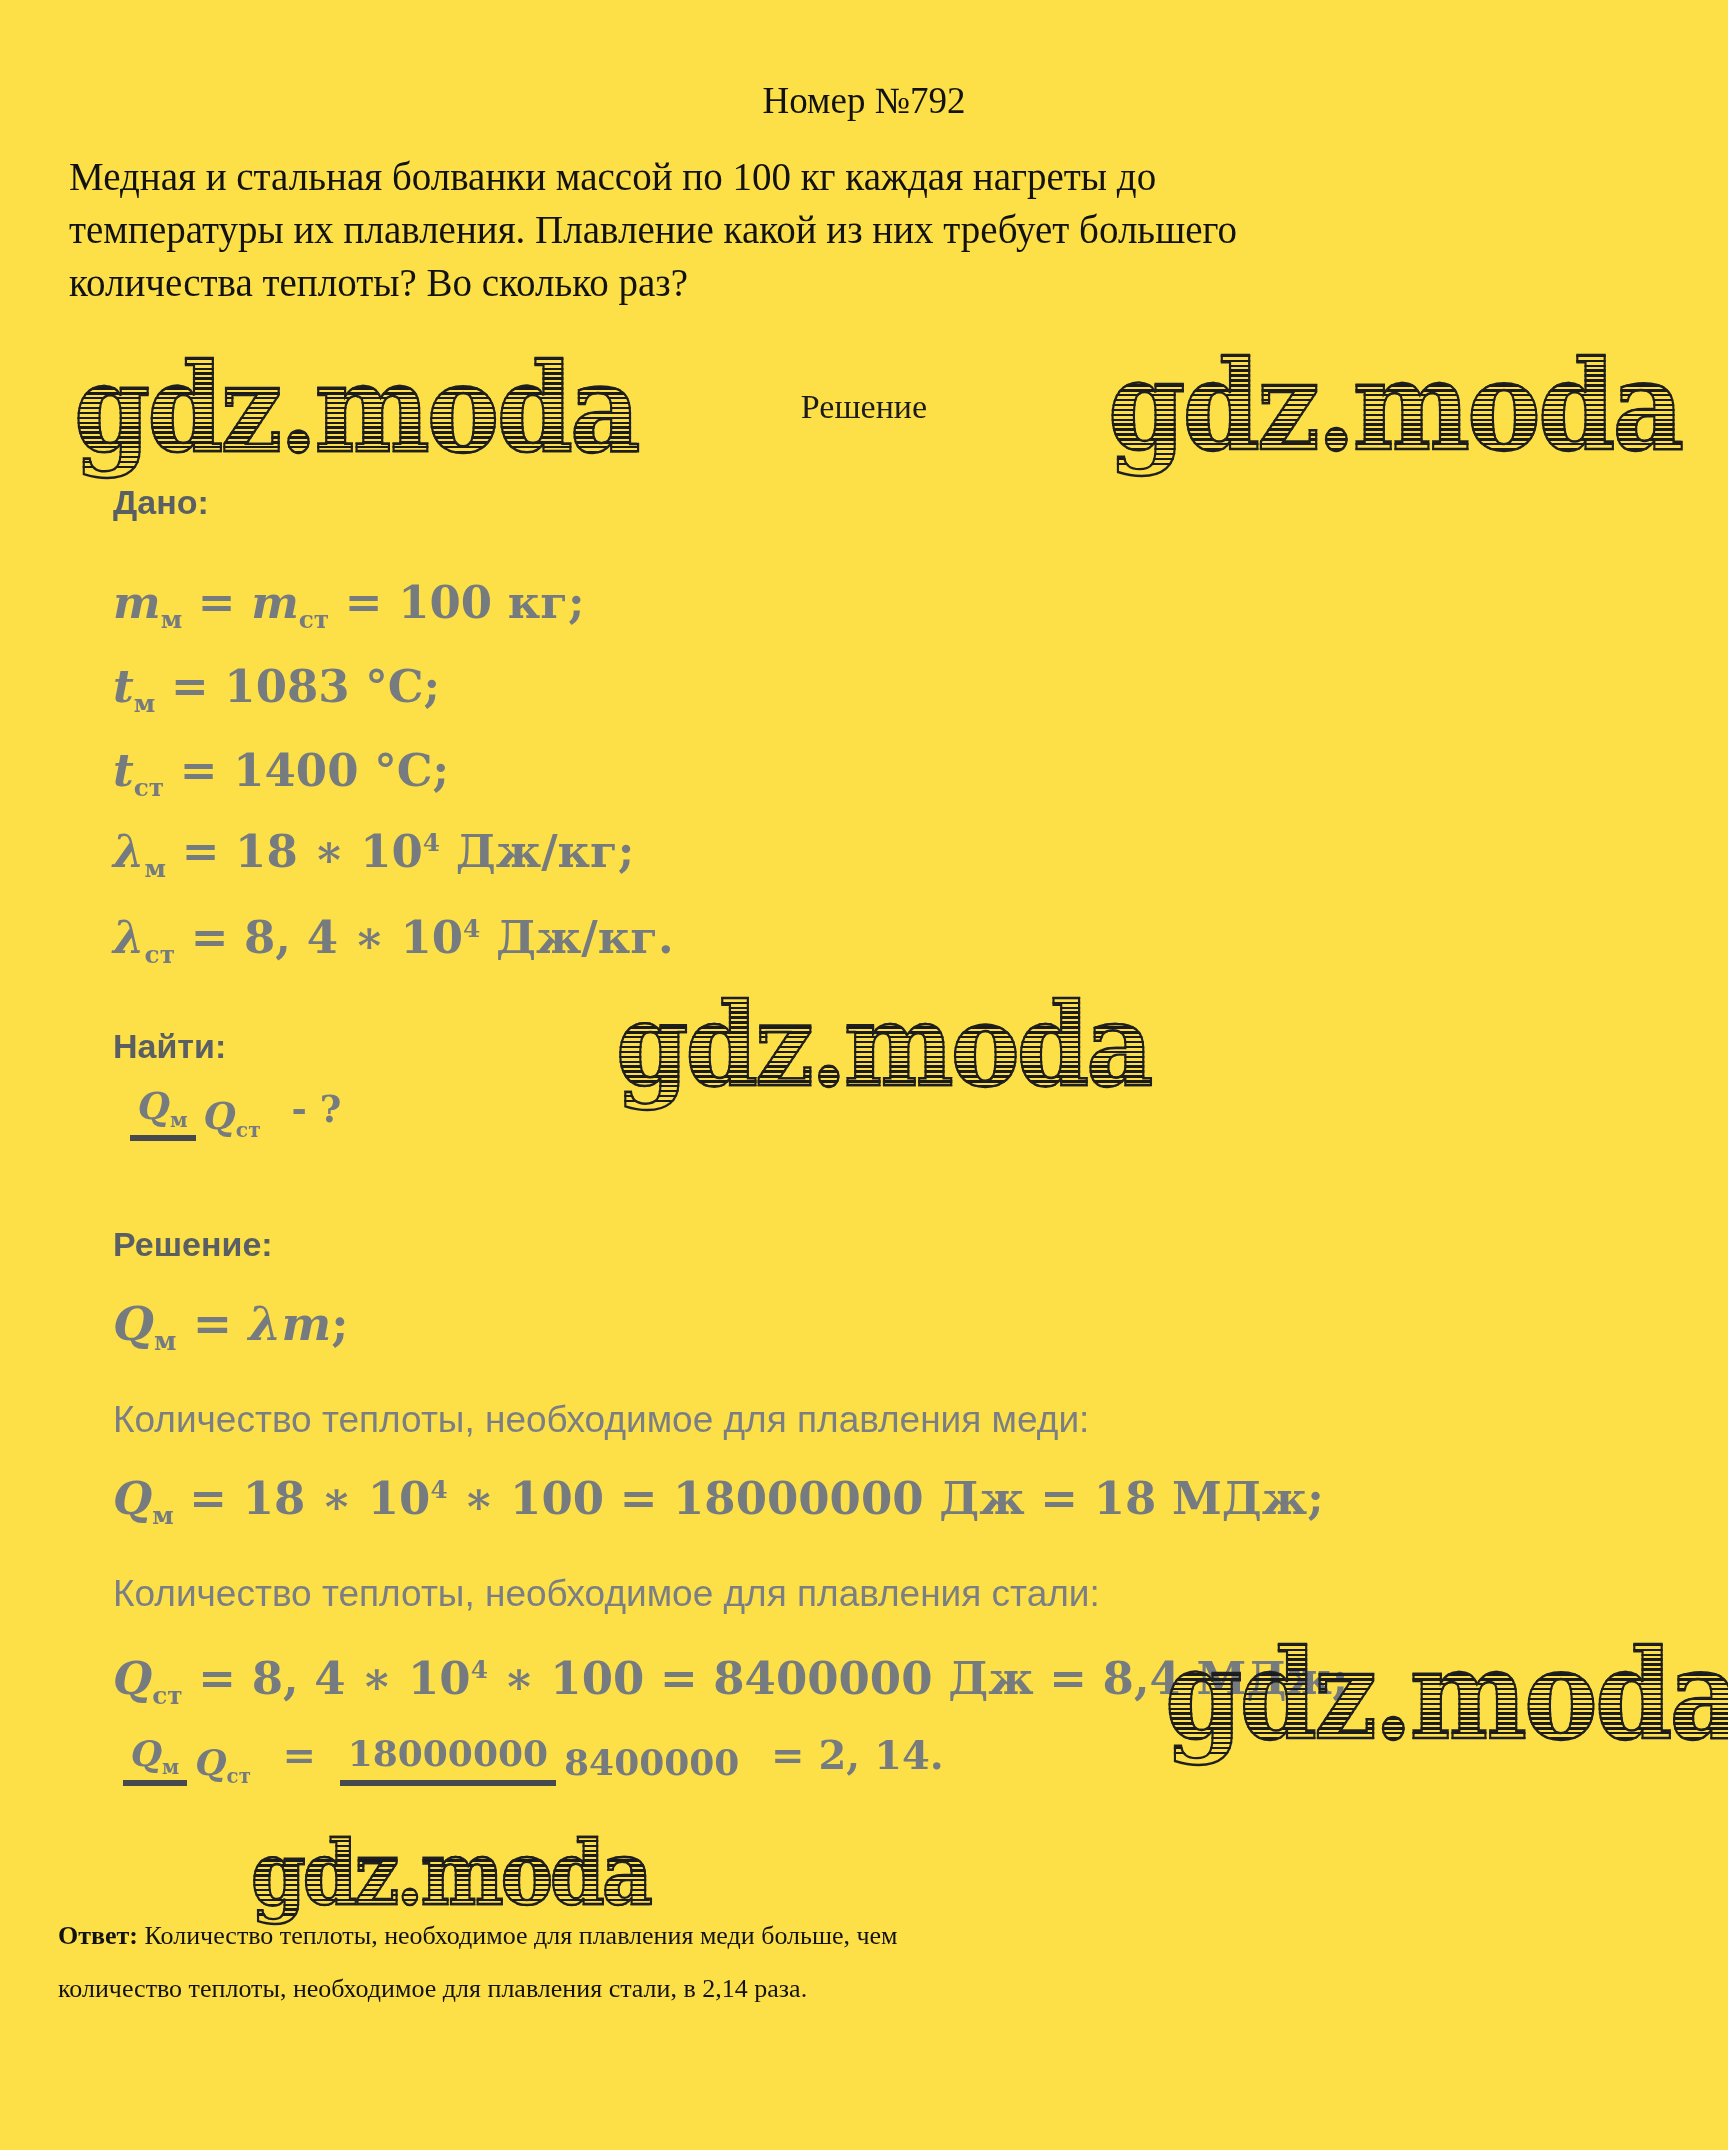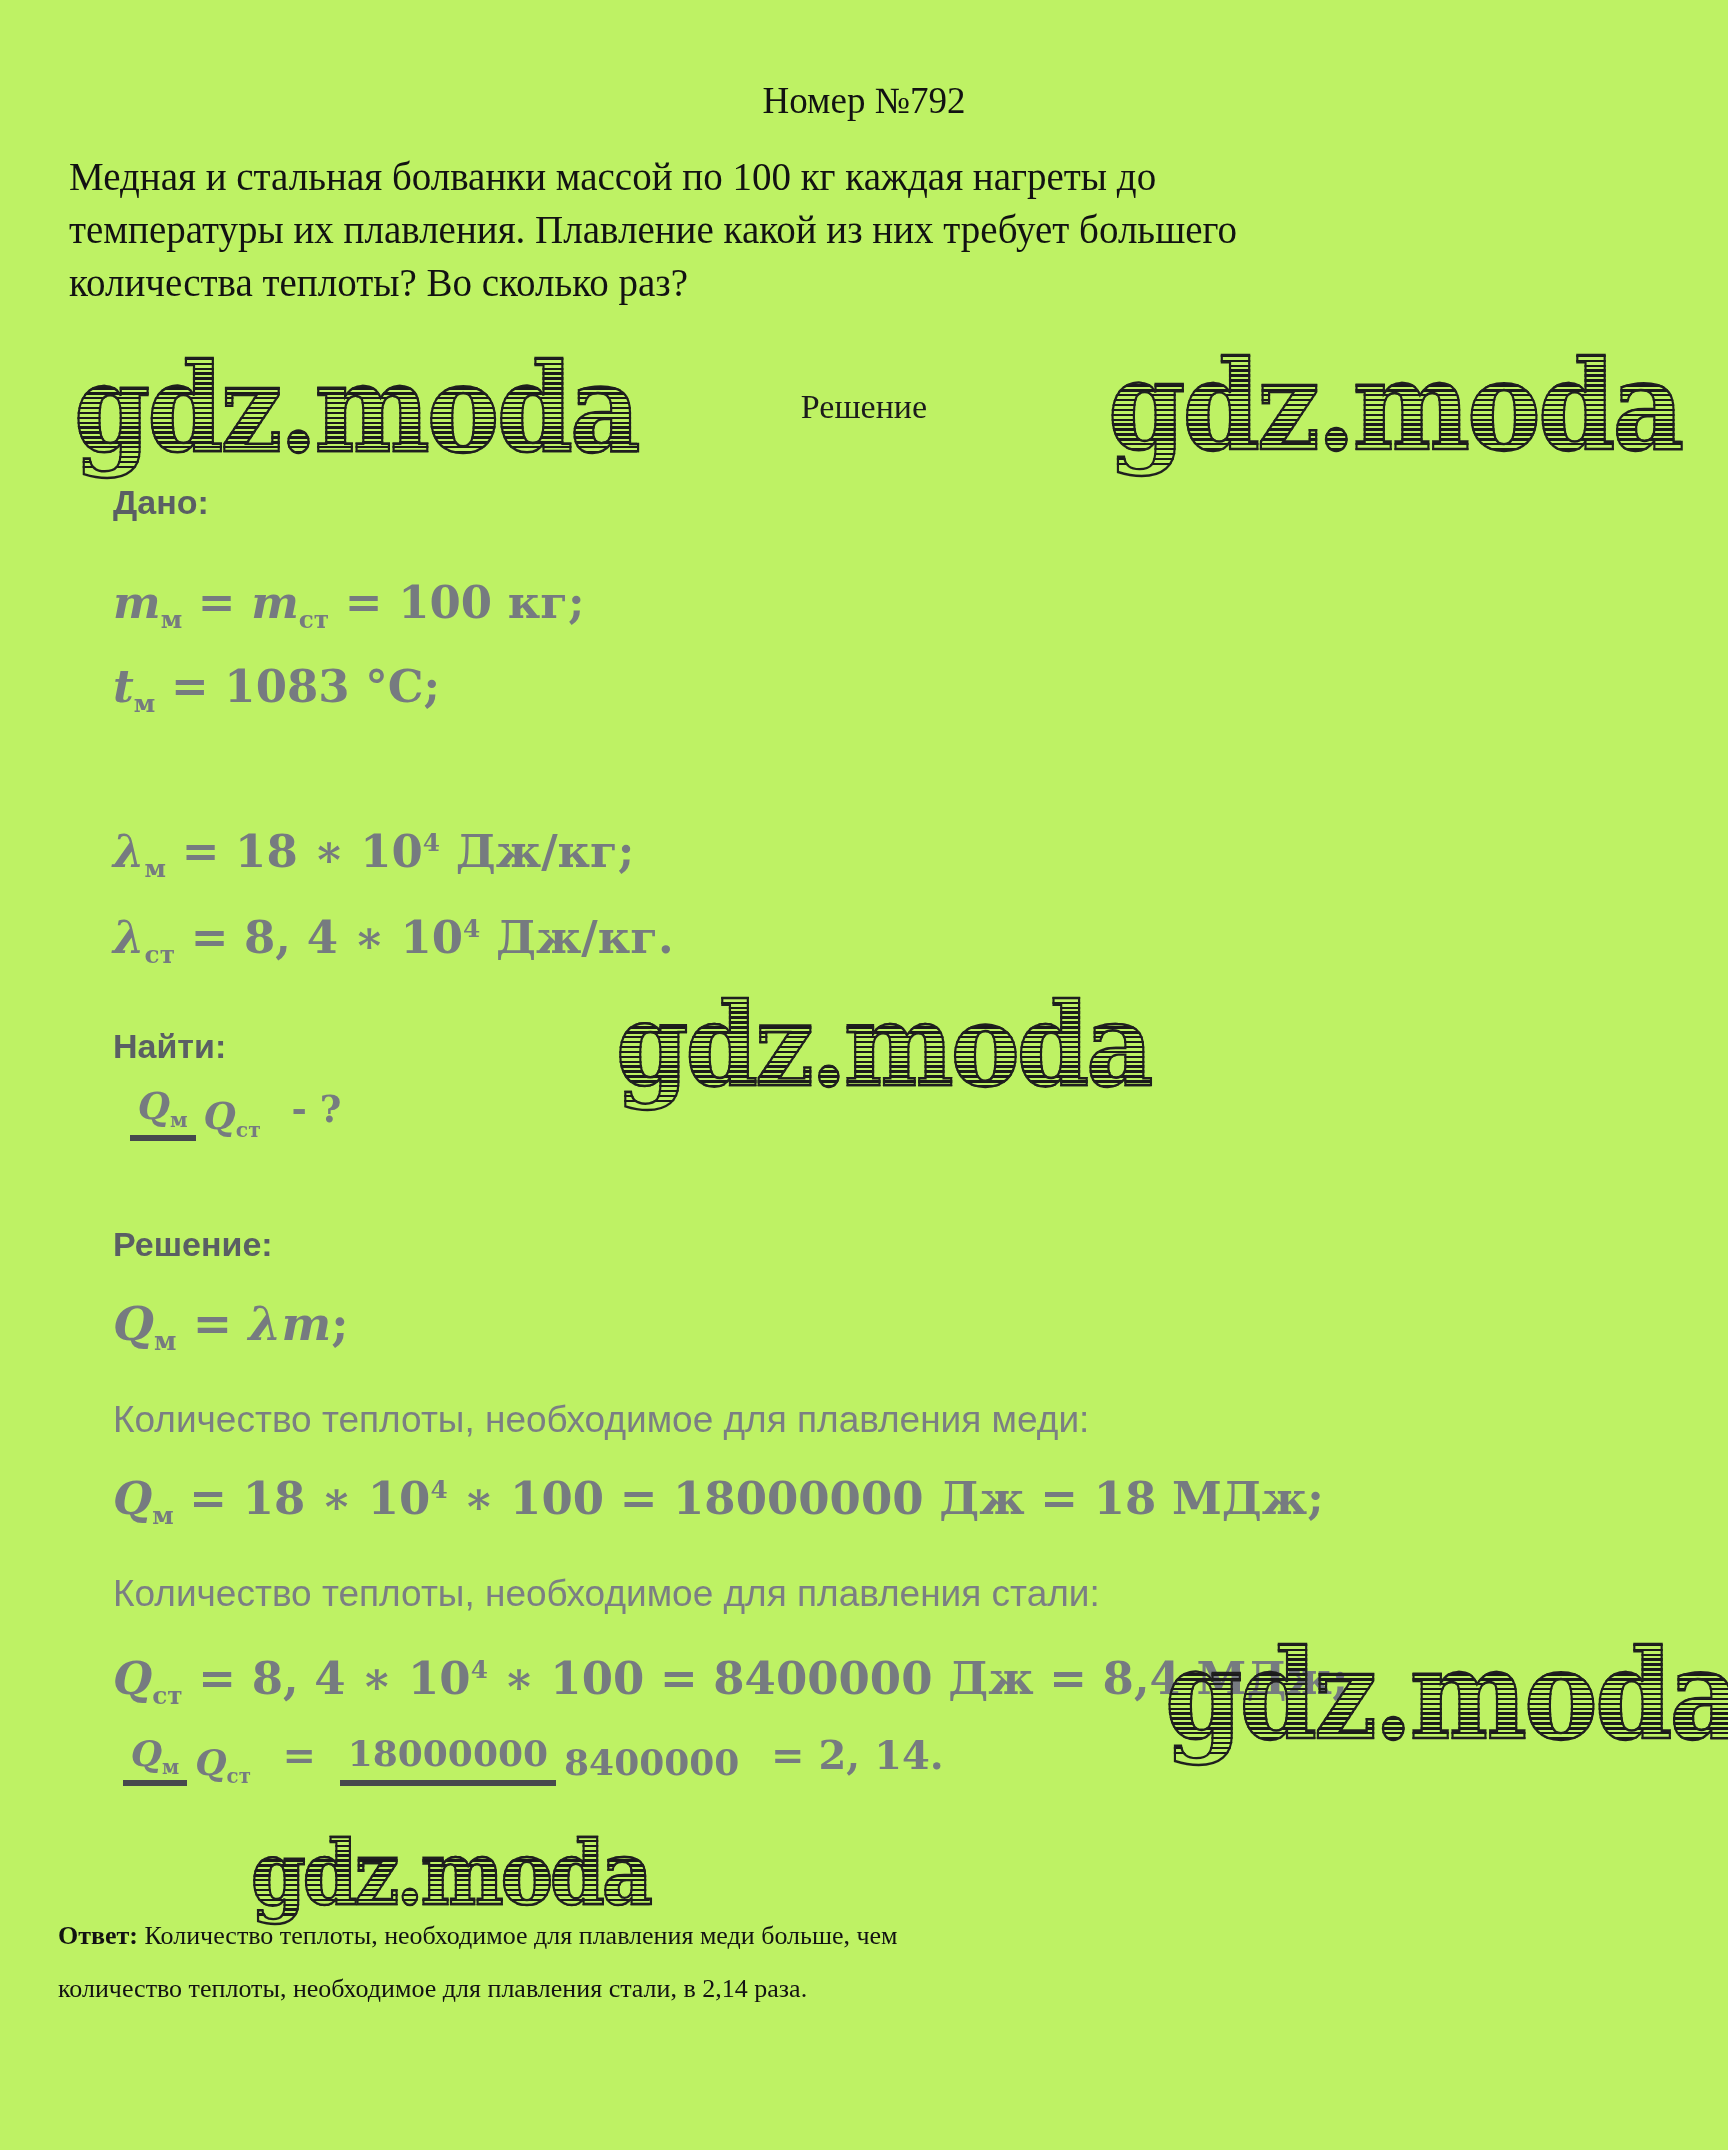--- a/index.html
+++ b/index.html
@@ -1,19 +1,19 @@
 <!DOCTYPE html>
 <html style="font-size:13px"><head>
 <meta charset="utf-8">
 <style>
   html,body{margin:0;padding:0;background:#ffffff;}
   .page{
     position:relative;
     width:1728px;height:2151px;
-    background:#bef264;
+    background:#fde047;
     font-family:"Liberation Serif", serif;
     overflow:hidden;
   }
   
   .title{
     position:absolute;left:0;right:0;top:79px;
     text-align:center;font-size:37px;color:#121212;
   }
   .problem{position:absolute;left:69px;top:150px;color:#121212;}
   .problem .pline{font-size:39px;line-height:53px;white-space:nowrap;}
@@ -100,20 +100,21 @@
     <div class="pline">количества теплоты? Во сколько раз?</div>
   </div>
 
   <span class="wm wm1">gdz.moda</span>
   <div class="heading-center">Решение</div>
   <span class="wm wm2">gdz.moda</span>
 
   <div class="sec-label lbl-given">Дано:</div>
   <div class="mline m1"><span class="mvar">m</span><sub>м</sub><span> = </span><span class="mvar">m</span><sub>ст</sub><span> = 100 кг;</span></div>
   <div class="mline m2"><span class="mvar">t</span><sub>м</sub><span> = 1083 °C;</span></div>
+  <div class="mline m3"><span class="mvar">t</span><sub>ст</sub><span> = 1400 °C;</span></div>
   <div class="mline m4"><span class="mvar">λ</span><sub>м</sub><span> = 18 ∗ 10</span><sup>4</sup><span> Дж/кг;</span></div>
   <div class="mline m5"><span class="mvar">λ</span><sub>ст</sub><span> = 8, 4 ∗ 10</span><sup>4</sup><span> Дж/кг.</span></div>
 
   <span class="wm wm3">gdz.moda</span>
 
   <div class="sec-label lbl-find">Найти:</div>
   <div class="mline find-f"><span class="frac">
         <span class="num"><span class="mvar">Q</span><sub>м</sub></span>
         <span class="den"><span class="mvar">Q</span><sub>ст</sub></span>
       </span><span> - ?</span></div>

